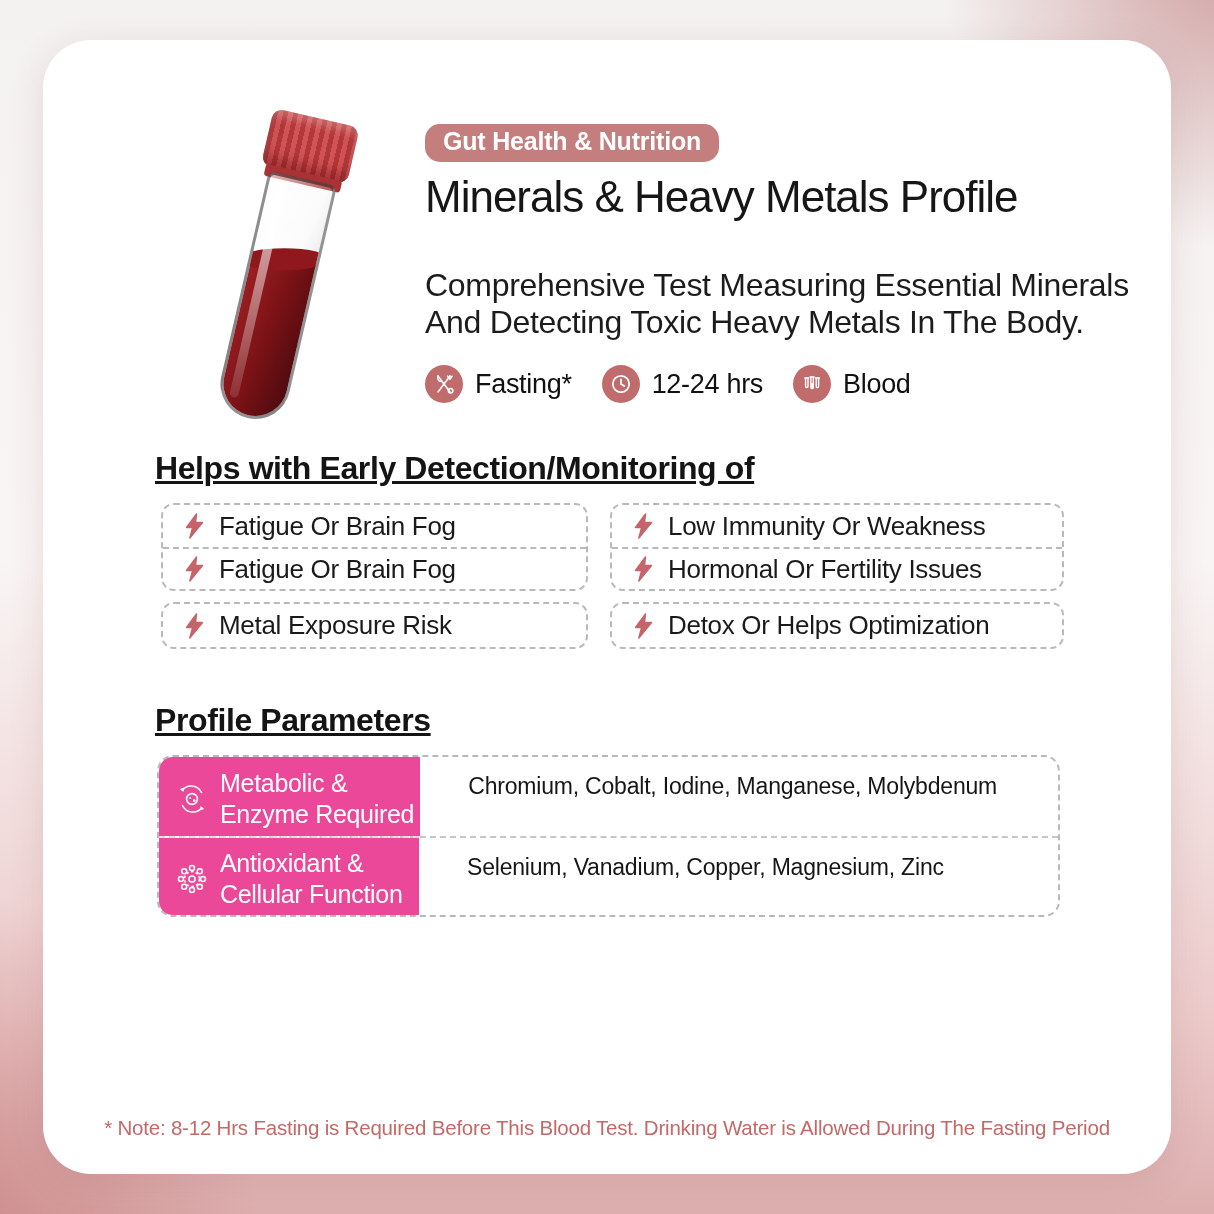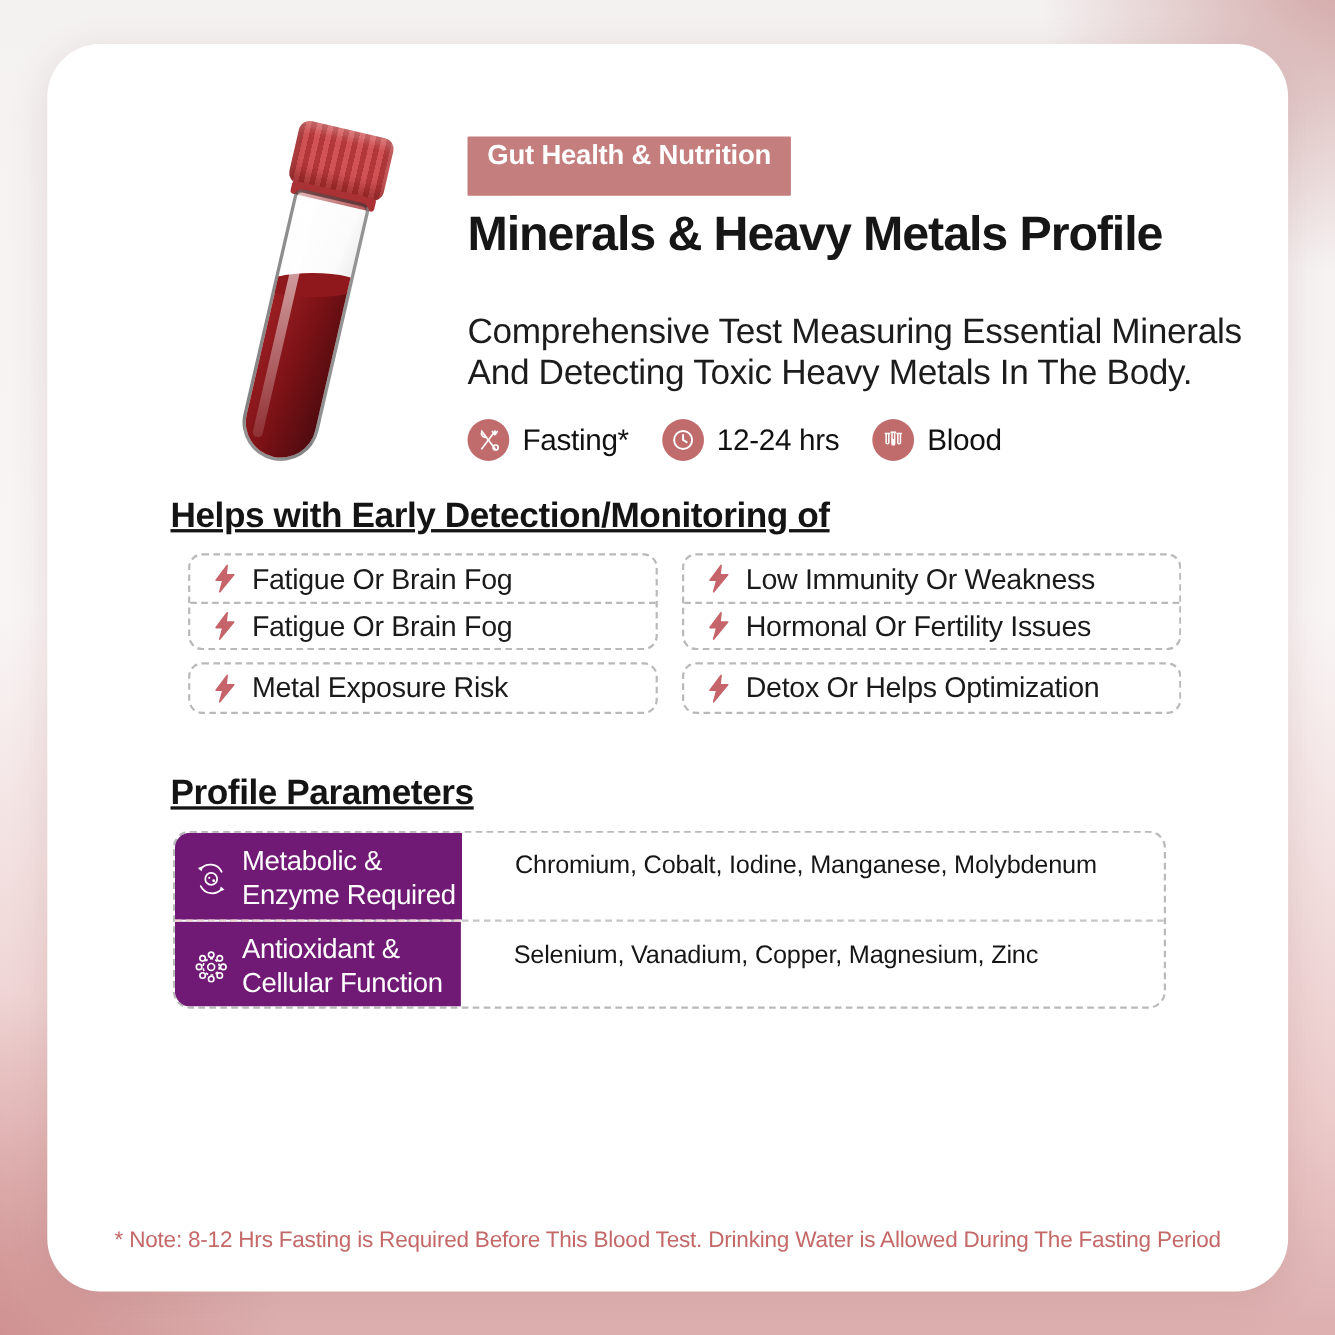--- a/index.html
+++ b/index.html
@@ -38,56 +38,56 @@
     background:linear-gradient(100deg,#a02125,#7c1216 48%,#470a0e);
     border-radius:0 0 36px 36px;
   }
   .blood::before { content:''; position:absolute; top:-10px; left:-10px; right:-10px; height:22px; background:#8f181c; border-radius:50%; transform:rotate(-13deg); }
   .shine { position:absolute; top:8px; bottom:14px; left:9px; width:9px; background:linear-gradient(rgba(255,255,255,.75), rgba(255,255,255,.12)); border-radius:8px; }
 
   
   .header { position:absolute; left:382px; top:84px; width:716px; }
   .badge {
     display:inline-block; background:#c57e7e; color:#fff;
-    font-size:25px; font-weight:700; padding:3px 18px 22px; border-radius:1px; letter-spacing:-.2px;
-  }
-  .title { margin-top:9px; font-size:44px; line-height:52px; font-weight:700; color:#161616; letter-spacing:-1px; }
+    font-size:25px; font-weight:700; padding:3px 18px 6px; border-radius:15px; letter-spacing:-.2px;
+  }
+  .title { margin-top:9px; font-size:44px; line-height:52px; font-weight:400; color:#161616; letter-spacing:-1px; }
   .desc { margin-top:44px; font-size:32px; line-height:37px; font-weight:500; color:#1c1c1c; letter-spacing:-.3px; }
   .meta-row { margin-top:24px; display:flex; align-items:center; gap:30px; }
   .chip { display:flex; align-items:center; gap:12px; }
   .chip-icon {
     width:38px; height:38px; border-radius:50%; background:#c06c6d;
     display:flex; align-items:center; justify-content:center; flex:0 0 38px;
   }
   .chip-label { font-size:27px; font-weight:500; color:#111; letter-spacing:-.3px; }
 
   
   .h2 { position:absolute; left:112px; font-size:32px; line-height:36px; font-weight:700; color:#141414; letter-spacing:-.4px;text-decoration:underline; }
   .h2-detect { top:410px; }
   .h2-params { top:662px; }
 
   
-  .detect-grid { position:absolute; left:128px; top:463px; width:903px; display:flex; gap:22px;justify-content:flex-end; }
+  .detect-grid { position:absolute; left:118px; top:463px; width:903px; display:flex; gap:22px;justify-content:flex-end; }
   .dcol { display:flex; flex-direction:column; }
   .dcol-left  { flex:0 0 427px; }
   .dcol-right { flex:1; }
   .dbox { border:2px dashed #b9b9b9; border-radius:13px; background:#fff; }
   .dbox-solo { margin-top:11px; }
   .drow { height:42px; display:flex; align-items:center; gap:15px; padding:0 8px 0 22px; }
   .dbox-solo .drow { height:43px; }
   .dbox .drow + .drow { border-top:2px dashed #b9b9b9; }
   .drow-label { font-size:26px; font-weight:500; color:#1a1a1a; white-space:nowrap; letter-spacing:-.3px; }
   .bolt { flex:0 0 19px; display:flex; }
 
   
   .params { position:absolute; left:114px; top:715px; width:903px; border:2px dashed #b9b9b9; border-radius:16px; background:#fff; overflow:hidden; }
   .prow { display:flex; align-items:stretch; min-height:79px; }
   .prow + .prow { border-top:2px dashed #c6c6c6;justify-content:space-between; }
   .plabel {
-    flex:0 0 260px; background:#701a75; color:#fff; position:relative;
+    flex:0 0 260px; background:#ec4899; color:#fff; position:relative;
     display:flex; align-items:center; gap:12px; padding:8px 6px 4px 17px;
   }
   .prow + .prow .plabel::before { content:''; position:absolute; left:0; right:0; top:-2px; border-top:2px dashed #ecd6d6; }
   .picon { flex:0 0 32px; display:flex; }
   .plabel-text { font-size:25px; line-height:31px; font-weight:500; letter-spacing:-.3px; }
   .plabel-text span { display:block; white-space:nowrap; }
   .pvalues { flex:1; padding:16px 12px 8px 48px; font-size:23px; font-weight:500; color:#161616; white-space:nowrap; letter-spacing:-.2px; }
 
   
   .note { position:absolute; left:0; right:0; top:1076px; text-align:center; font-size:20.5px; font-weight:500; color:#c46868; letter-spacing:-.2px; }

